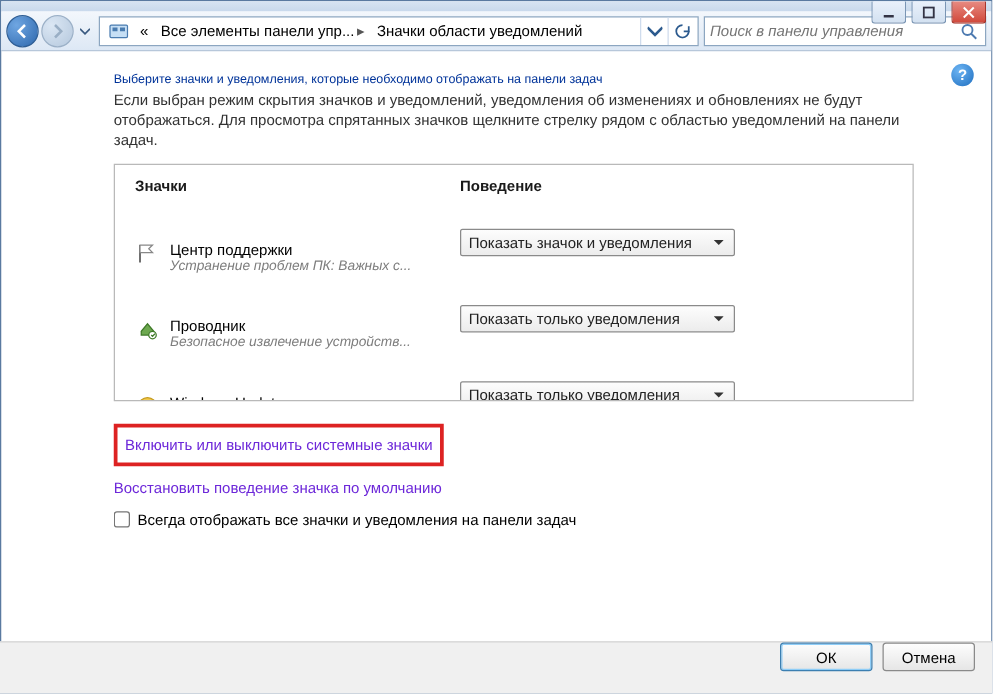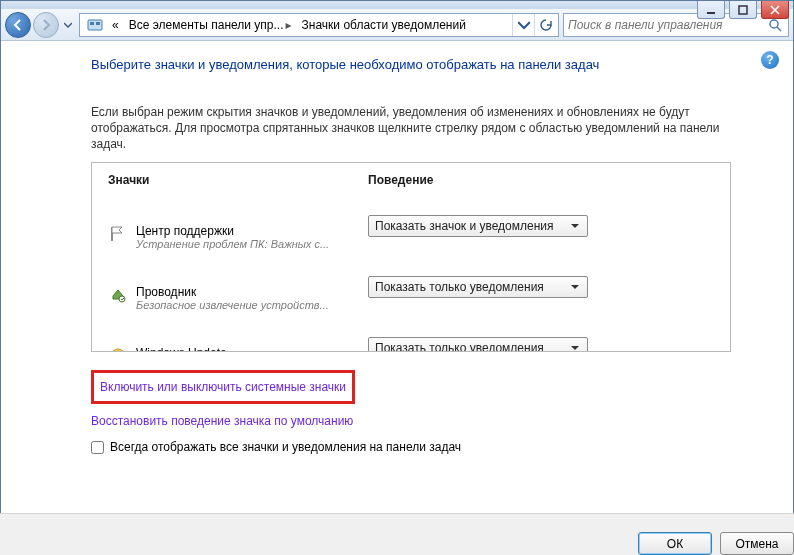--- a/index.html
+++ b/index.html
@@ -31,21 +31,21 @@
 
   .search { width:226px; height:24px; background:#fff; border:1px solid #8ca6c1; display:flex; align-items:center; padding:0 4px; }
   .search input { border:none; outline:none; flex:1; font-size:12px; font-style:italic; color:#888; }
   .search-btn { width:18px; height:18px; display:flex; align-items:center; justify-content:center; color:#4d7ab0; }
   .search-btn svg { width:14px; height:14px; }
 
   
   .content { padding: 16px 26px 10px 90px; position:relative; height: calc(100% - 8px - 32px - 42px); }
   .help-icon { position:absolute; top:10px; right:14px; width:18px; height:18px; border-radius:50%; background: radial-gradient(circle at 35% 30%, #6cb4f3, #1f6fc0); color:#fff; font-size:12px; font-weight:bold; display:flex; align-items:center; justify-content:center; }
 
-  h1.instruction { color:#003399; font-size:13px; font-weight:400; line-height:1.3; margin-bottom:30px; max-width:620px; }
+  h1.instruction { color:#003399; font-size:10px; font-weight:400; line-height:1.3; margin-bottom:2px; max-width:620px; }
   p.desc { font-size:12px; color:#333; line-height:1.35; margin-bottom:10px; max-width:640px; }
 
   .icons-panel { border:1px solid #b9b9b9; width:100%; max-width:640px; height:190px; overflow:hidden; margin-bottom:18px; }
   .icons-inner { padding: 10px 16px 4px; }
   .icons-head { display:flex; font-size:12px; font-weight:600; color:#1a1a1a; padding-bottom:8px; border-bottom:0; }
   .col-icon { flex: 0 0 260px; }
   .col-beh { flex:1; }
 
   .row { display:flex; align-items:center; padding:6px 0; font-size:12px; }
   .row-icon { flex:0 0 260px; display:flex; align-items:flex-start; gap:8px;margin-top:23px; }
@@ -59,21 +59,21 @@
   .combo .arrow svg { width:8px; height:8px; }
 
   .link-block { margin-top:8px; font-size:12px; }
   .link { color:#6d28d9; display:inline-block; padding:4px 0; cursor:pointer; }
   .link-box { border:3px solid #d22; padding:3px 6px; display:inline-block; margin-bottom:6px; }
 
   .checkbox-row { display:flex; align-items:center; font-size:12px; margin-top:8px; gap:6px; }
   .checkbox-row input { width:13px; height:13px; }
 
   
-  .button-bar { position:absolute; bottom:0; left:0; right:0; height:42px; background:#f0f0f0; border-top:1px solid #d4d4d4; display:flex; align-items:flex-end; justify-content:flex-end; padding:0 0; gap:8px; }
+  .button-bar { position:absolute; bottom:0; left:0; right:0; height:42px; background:#f0f0f0; border-top:1px solid #d4d4d4; display:flex; align-items:flex-start; justify-content:flex-end; padding:0 14px; gap:8px; }
   .btn { min-width:74px; height:23px; border:1px solid #8a8a8a; background: linear-gradient(#fdfdfd,#e6e6e6); border-radius:3px; font-size:12px; padding:0 10px; cursor:pointer; }
   .btn.default { border-color:#3c7fb1; box-shadow:0 0 0 1px #8ecdf7 inset; }
 
   
   .watermark { position:absolute; top:220px; left:60px; font-size:68px; color:rgba(160,160,160,0.18); font-family:Georgia,serif; letter-spacing:2px; pointer-events:none; user-select:none; }
 </style>
 </head>
 <body>
 
 <div class="window-frame">

